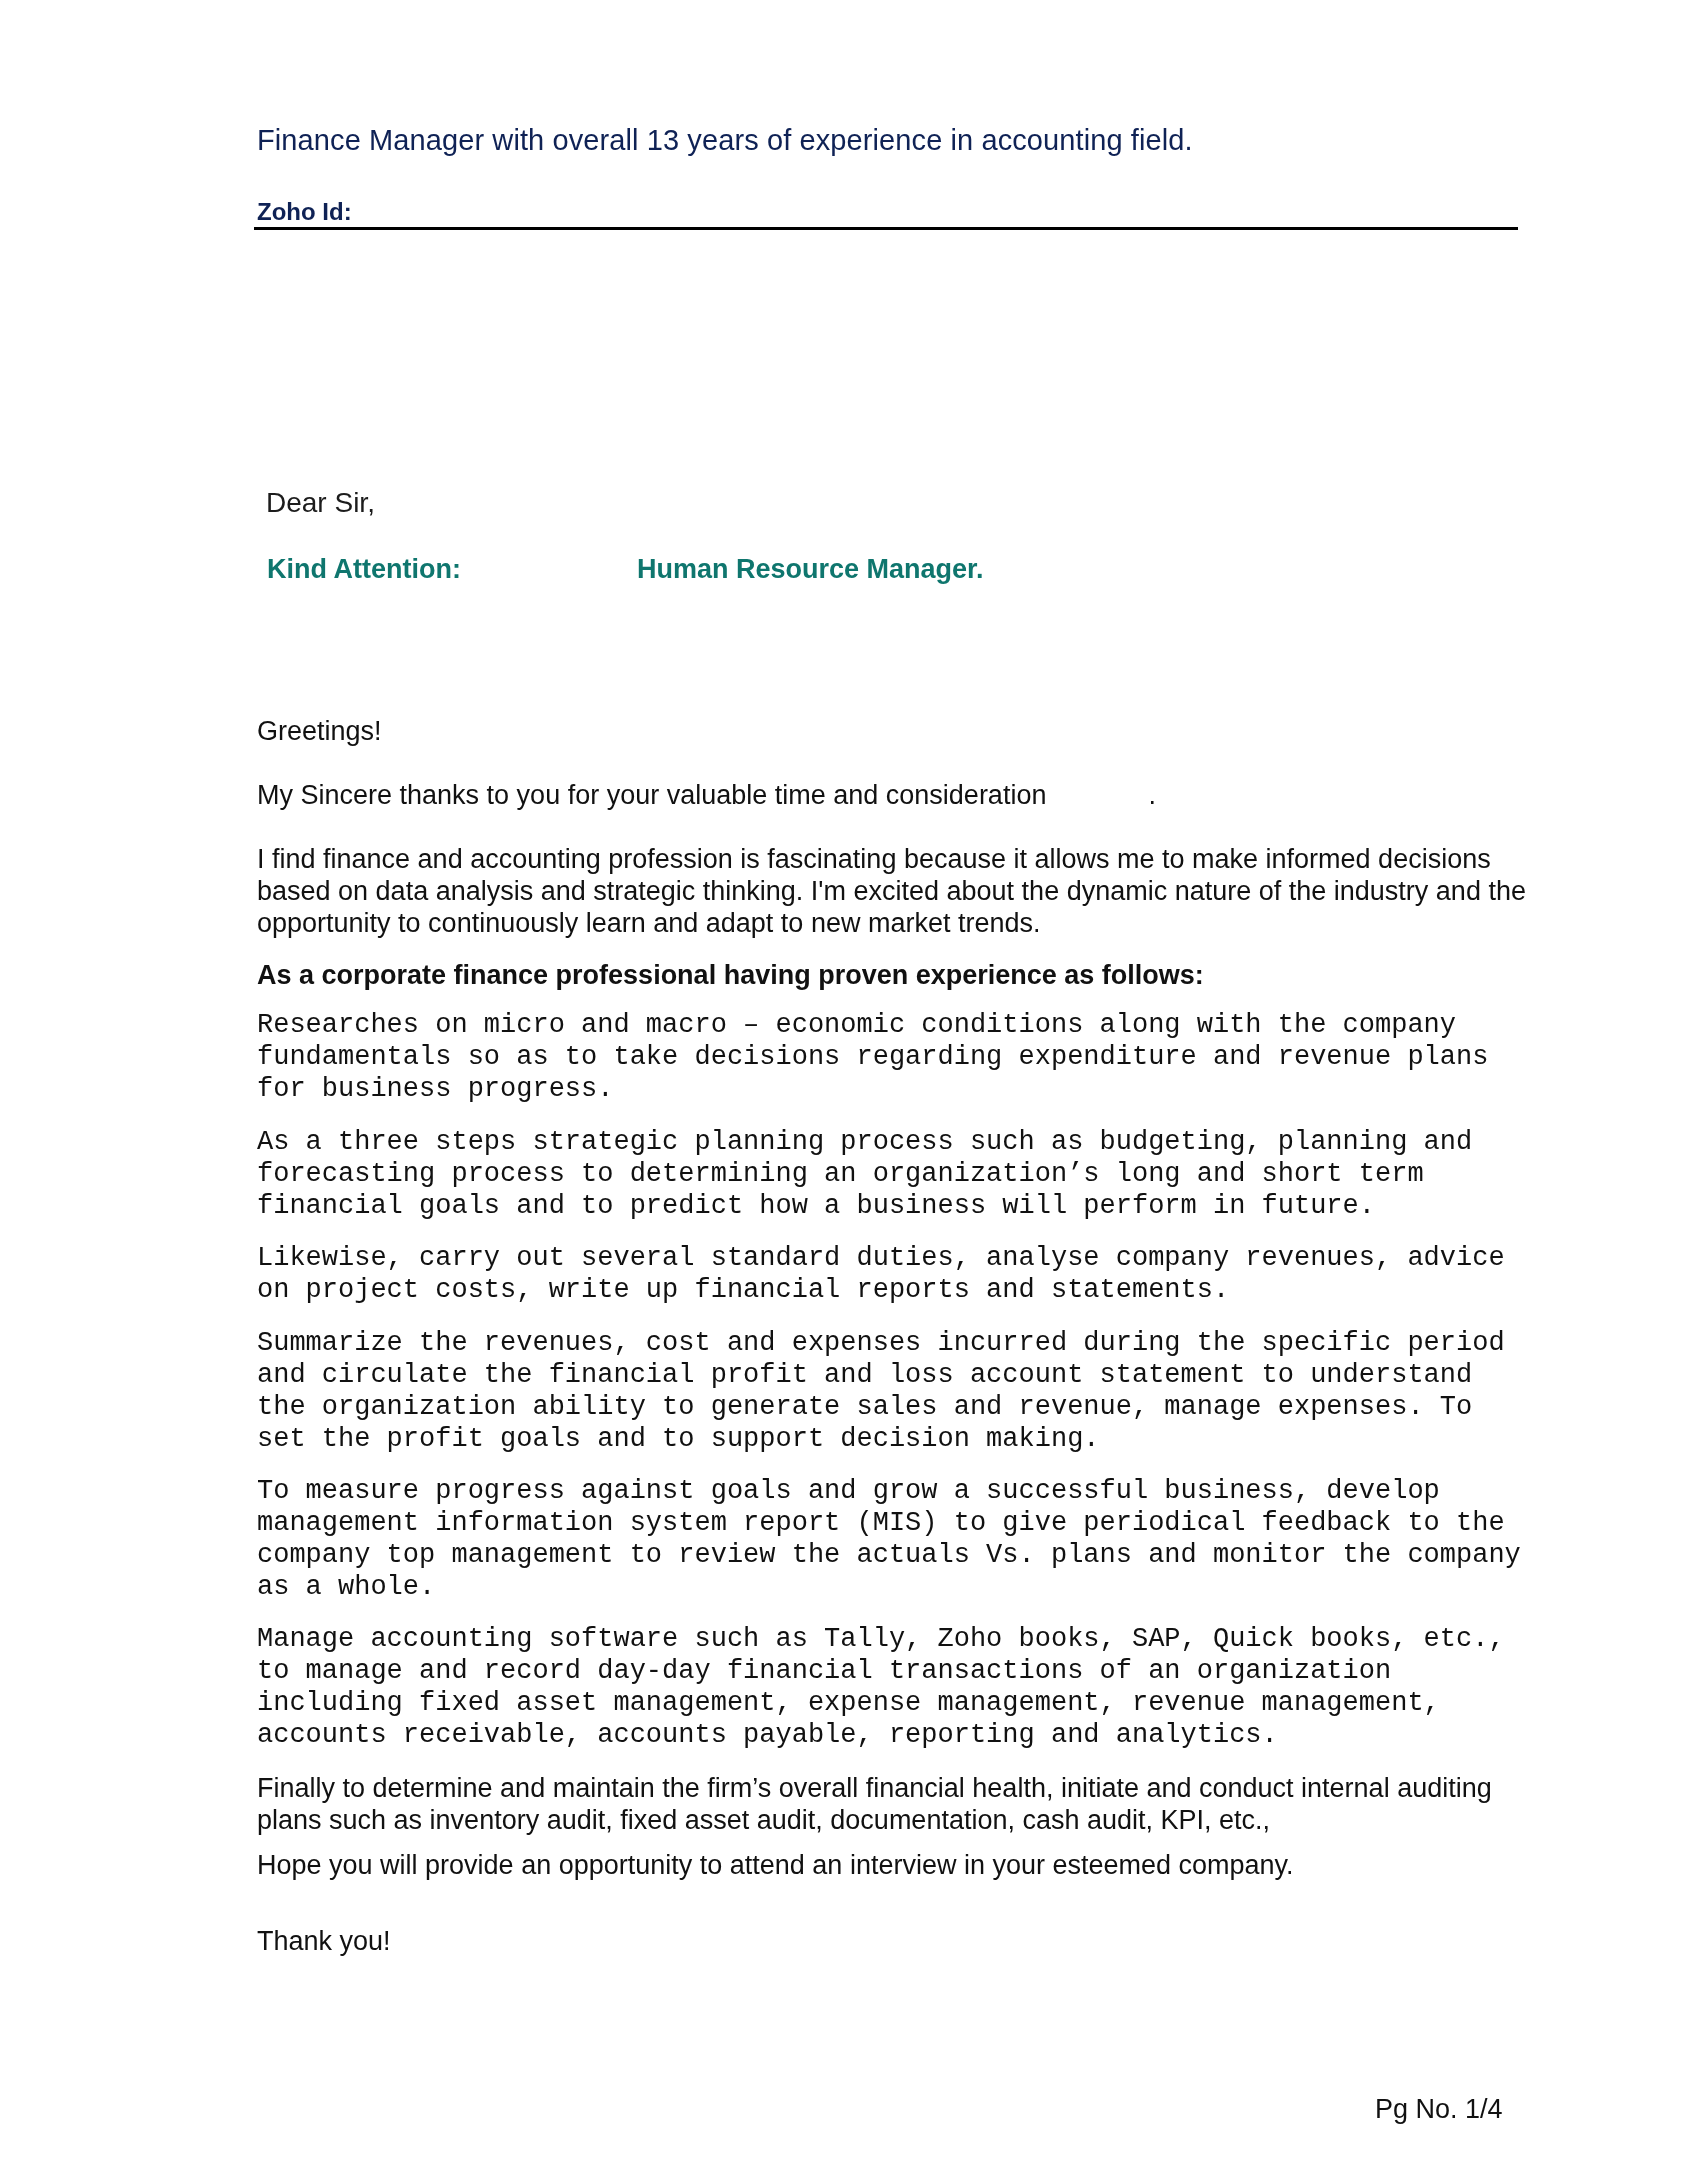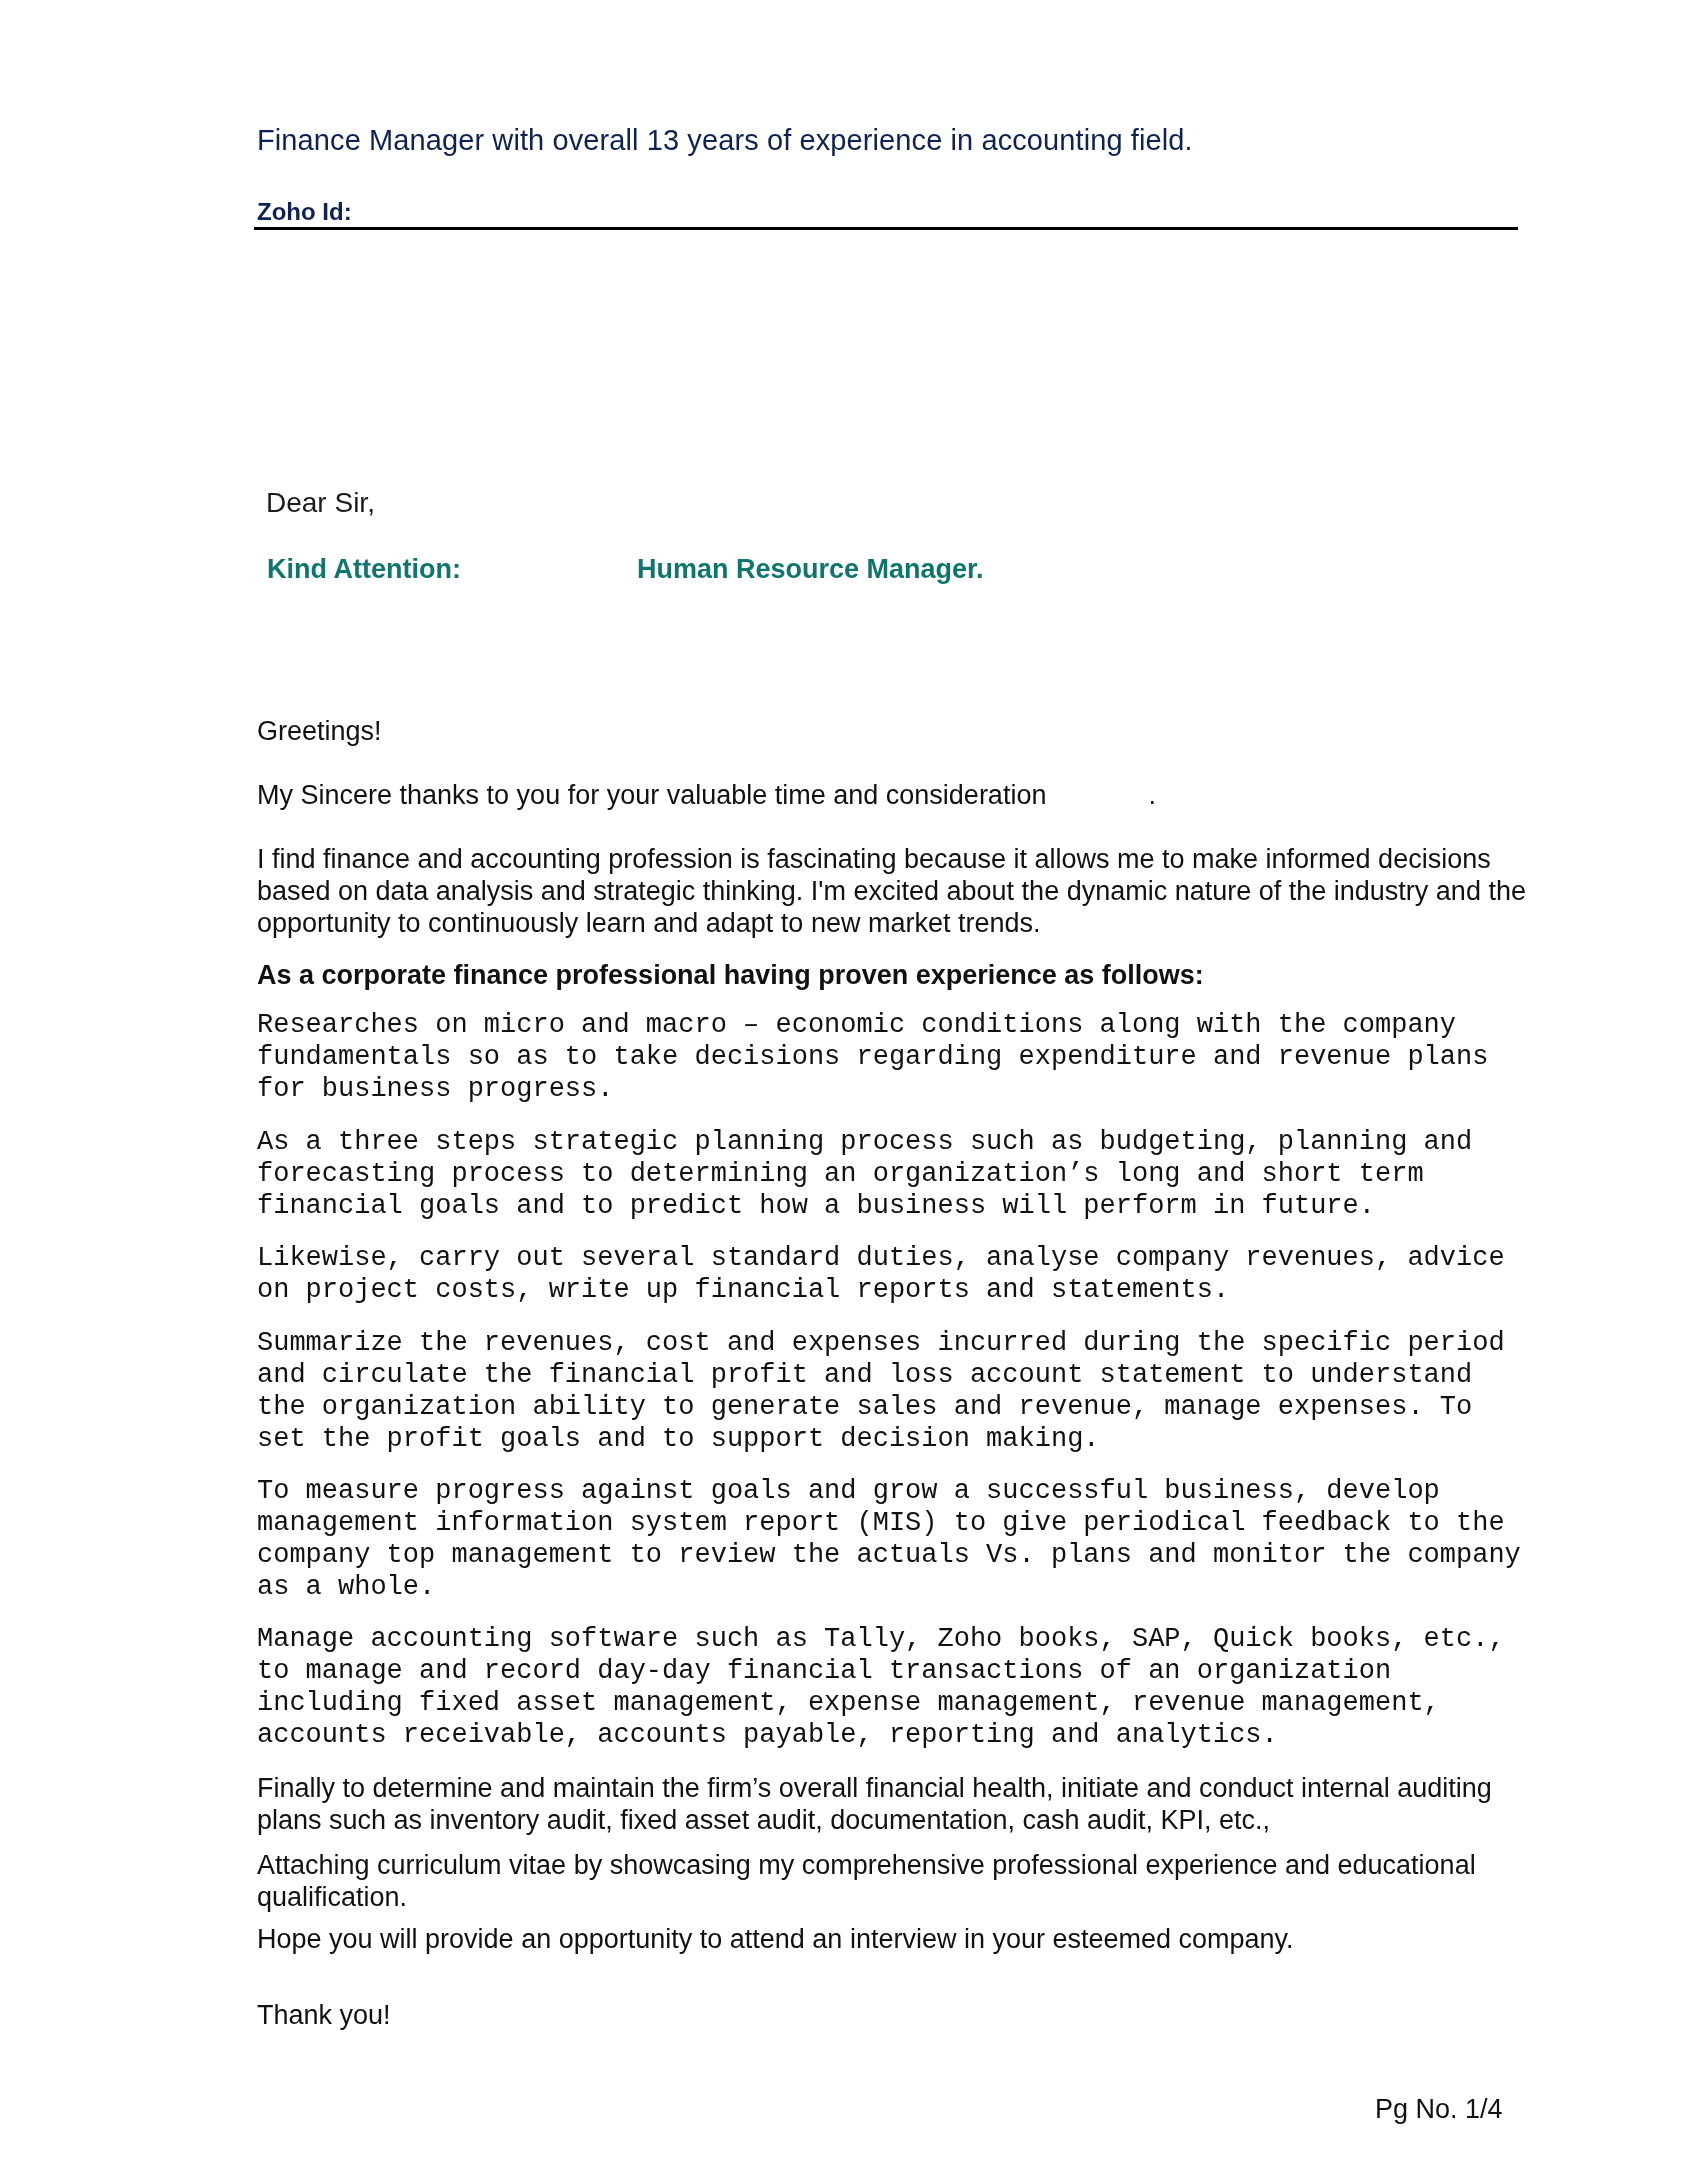--- a/index.html
+++ b/index.html
@@ -141,21 +141,20 @@
     </p>
     <p class="p-intro">I find finance and accounting profession is fascinating because it allows me to make informed decisions based on data analysis and strategic thinking. I'm excited about the dynamic nature of the industry and the opportunity to continuously learn and adapt to new market trends.</p>
     <p class="p-heading">As a corporate finance professional having proven experience as follows:</p>
     <p class="p-item">Researches on micro and macro – economic conditions along with the company fundamentals so as to take decisions regarding expenditure and revenue plans for business progress.</p>
     <p class="p-item">As a three steps strategic planning process such as budgeting, planning and forecasting process to determining an organization’s long and short term financial goals and to predict how a business will perform in future.</p>
     <p class="p-item">Likewise, carry out several standard duties, analyse company revenues, advice on project costs, write up financial reports and statements.</p>
     <p class="p-item">Summarize the revenues, cost and expenses incurred during the specific period and circulate the financial profit and loss account statement to understand the organization ability to generate sales and revenue, manage expenses. To set the profit goals and to support decision making.</p>
     <p class="p-item">To measure progress against goals and grow a successful business, develop management information system report (MIS) to give periodical feedback to the company top management to review the actuals Vs. plans and monitor the company as a whole.</p>
     <p class="p-item">Manage accounting software such as Tally, Zoho books, SAP, Quick books, etc., to manage and record day-day financial transactions of an organization including fixed asset management, expense management, revenue management, accounts receivable, accounts payable, reporting and analytics.</p>
     <p class="p-item-tight">Finally to determine and maintain the firm’s overall financial health, initiate and conduct internal auditing plans such as inventory audit, fixed asset audit, documentation, cash audit, KPI, etc.,</p>
-    <p class="p-attach">Attaching curriculum vitae by showcasing my comprehensive professional experience and educational qualification.</p>
     <p class="p-hope">Hope you will provide an opportunity to attend an interview in your esteemed company.</p>
     <p>Thank you!</p>
   </div>
 
   <div class="page-number">Pg No. 1/4</div>
 
 </div>
 
 
 </body></html>

